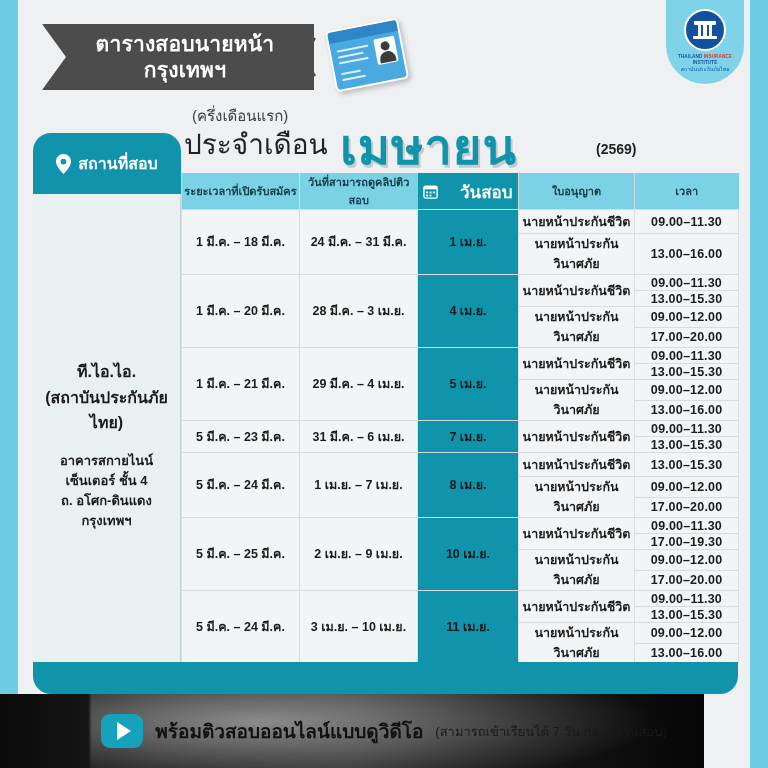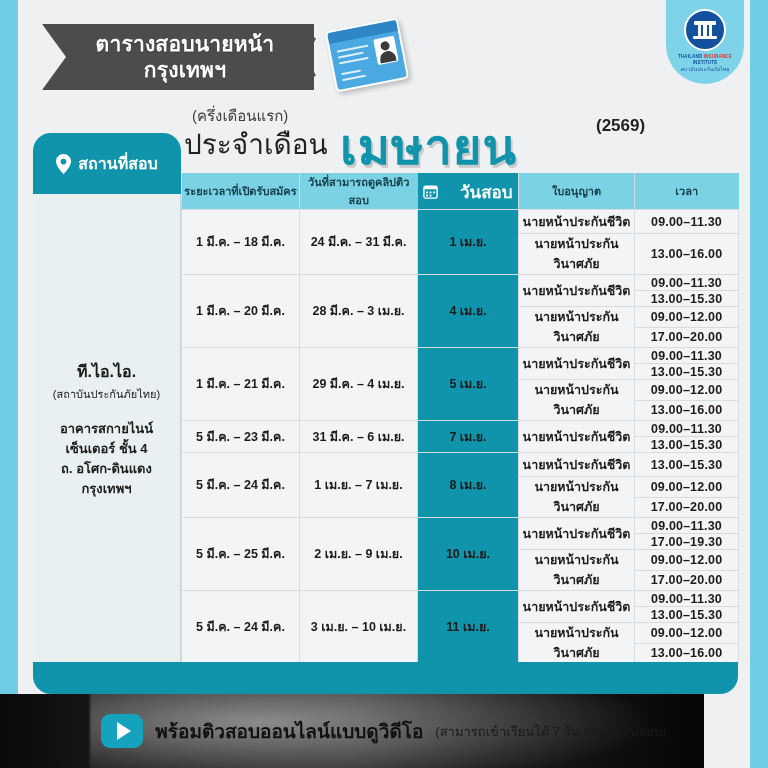--- a/index.html
+++ b/index.html
@@ -146,22 +146,22 @@
     position: absolute; left: 184px; top: 18px;
     font-size: 28px; color: #222222; font-weight: normal;
   }
   .month {
     position: absolute; left: 340px; top: 4px;
     font-size: 49px; font-weight: bold; color: #0f94ac;
     letter-spacing: 1px;
     text-shadow: 2px 3px 0 rgba(0,0,0,.16);
   }
   .year {
-    position: absolute; left: 596px; top: 12px;
-    font-size: 17px; font-weight: bold; color: #222222;
+    position: absolute; left: 596px; top: 37px;
+    font-size: 14px; font-weight: bold; color: #222222;
   }
 
   
   .venue-col {
     position: absolute; left: 33px; top: 194px;
     width: 148px; height: 468px;
     background: #e9f0f1;
     border-right: 1px solid #c9d2d4;
   }
   .venue-head {
@@ -174,21 +174,21 @@
     color: #ffffff;
   }
   .pin-icon { width: 15px; height: 20px; display:block; }
   .venue-head-label { font-size: 16px; font-weight: bold; }
 
   .venue-body {
     position: absolute; left: 0; right: 0; top: 168px;
     text-align: center; color: #1b1b1b; padding: 0 6px;
   }
   .venue-name { font-size: 16px; font-weight: bold; line-height: 1.3; }
-  .venue-name2 { font-size: 11px; font-weight: normal; margin-top: 2px; }
+  .venue-name2 { font-size: 16px; font-weight: bold; margin-top: 2px; }
   .venue-addr { font-size: 13px; font-weight: bold; line-height: 1.55; margin-top: 16px; }
 
   
   .table-wrap {
     position: absolute; left: 181px; top: 173px;
     width: 557px; height: 489px;
   }
   table.sched {
     border-collapse: collapse;
     width: 557px;

